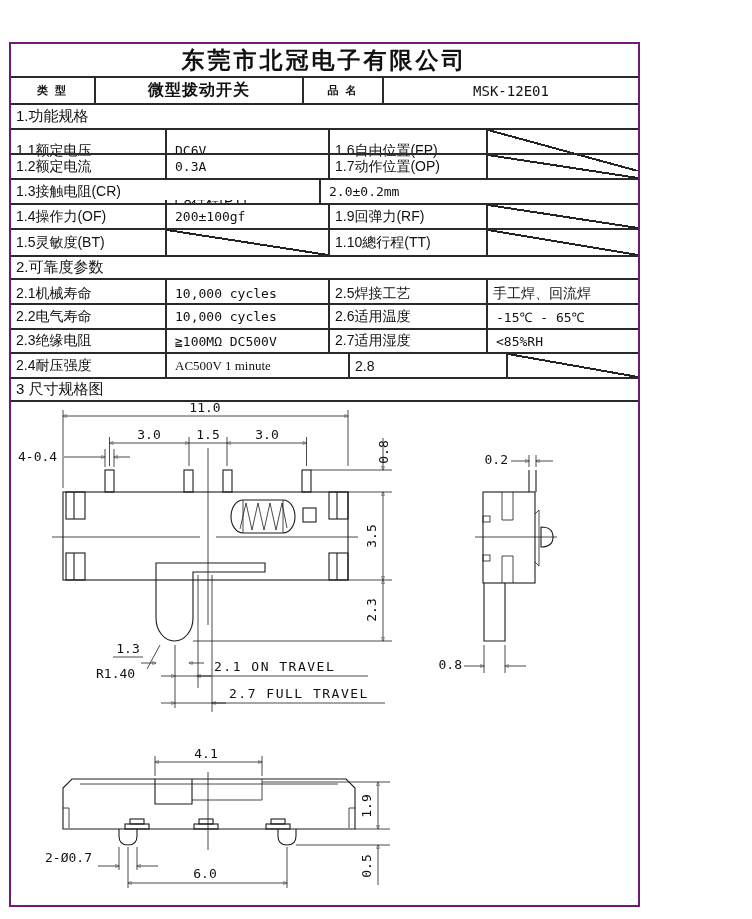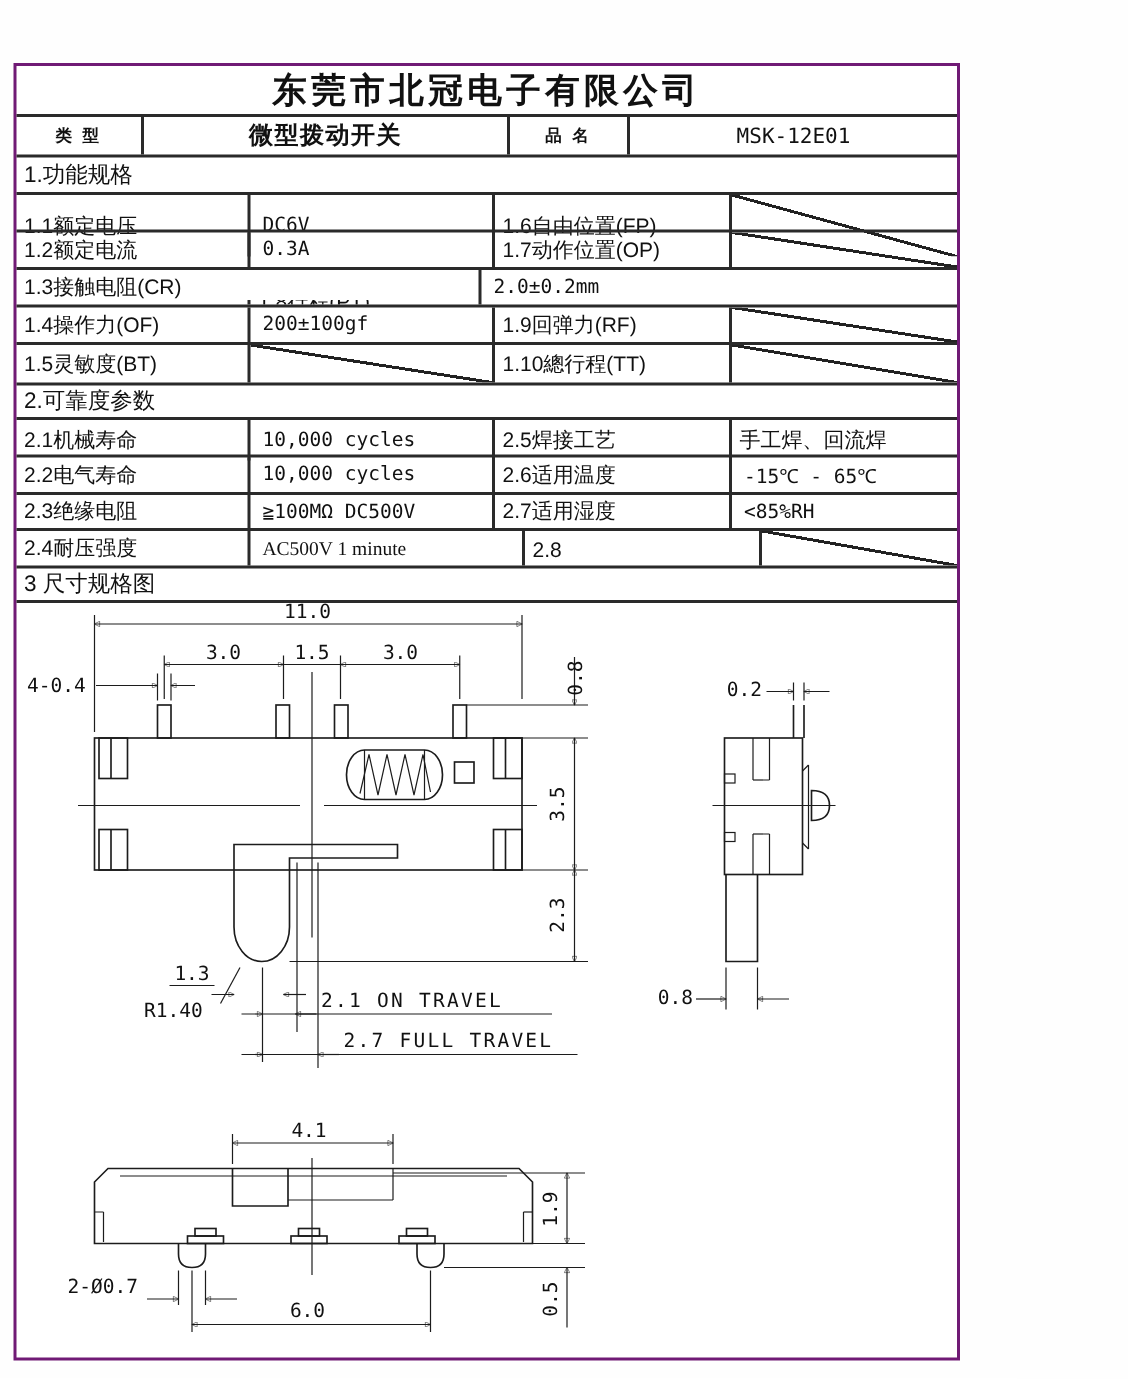--- a/index.html
+++ b/index.html
@@ -33,21 +33,21 @@
 
 <div id="page">
   <div id="frame">
 
     <div class="row first title-row" style="top:0;height:32px;">
       <span class="company">东莞市北冠电子有限公司</span>
     </div>
 
     <div class="row" style="top:32px;height:27px;">
       <div class="cell hdr-label" style="width:83px;">类 型</div>
-      <div class="cell bl hdr-value-bold" style="width:244px;">微型拨动开关</div>
+      <div class="cell bl hdr-value-bold" style="width:208px;">微型拨动开关</div>
       <div class="cell bl hdr-label" style="width:80px;">品 名</div>
       <div class="cell bl hdr-value-mono" style="flex:1;">MSK-12E01</div>
     </div>
 
     <div class="row" style="top:59px;height:25px;">
       <div class="cell sec" style="width:627px;">1.功能规格</div>
     </div>
 
     <div class="row" style="top:84px;height:43px;">
       <div class="cell lab" style="width:154px;">1.1额定电压</div>

